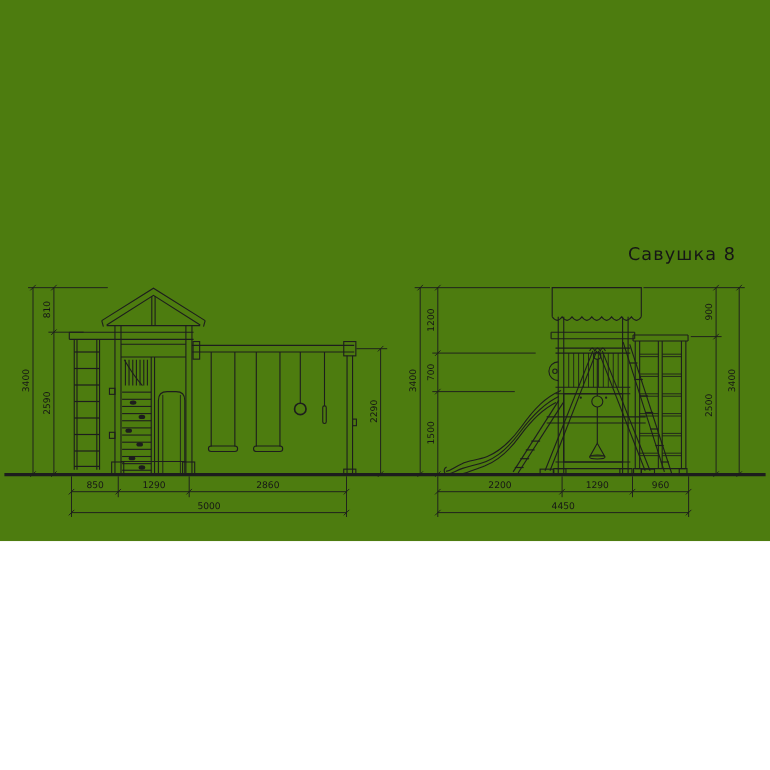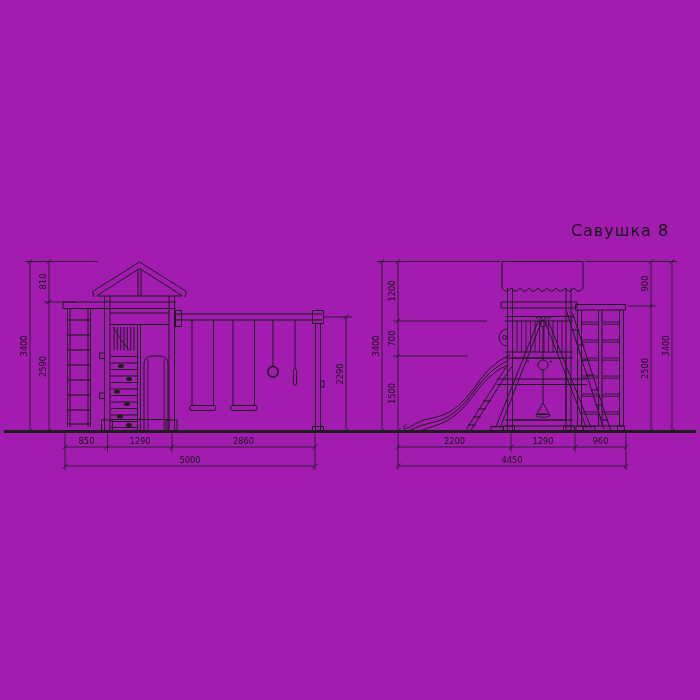--- a/index.html
+++ b/index.html
@@ -1,16 +1,16 @@
 <!DOCTYPE html>
 <html><head>
 <meta charset="utf-8">
 <style>
   html,body{margin:0;padding:0;background:#ffffff;}
-  #canvas{position:relative;width:700px;height:700px;background:#a21caf;overflow:hidden;
+  #canvas{position:relative;width:700px;height:492px;background:#4d7c0f;overflow:hidden;
           font-family:"DejaVu Sans",sans-serif;}
   svg{position:absolute;left:0;top:0;}
   svg line, svg path, svg rect, svg circle, svg ellipse, svg polyline{
     stroke:#1d1d1d;fill:none;stroke-width:1;}
   .ground{stroke-width:2.8;}
   .dim line{stroke-width:0.85;}
   .tick{stroke-width:1.1;}
   .thin{stroke-width:0.8;}
   .hold{fill:#1d1d1d;stroke:none;}
   .dot{fill:#1d1d1d;stroke:none;}

